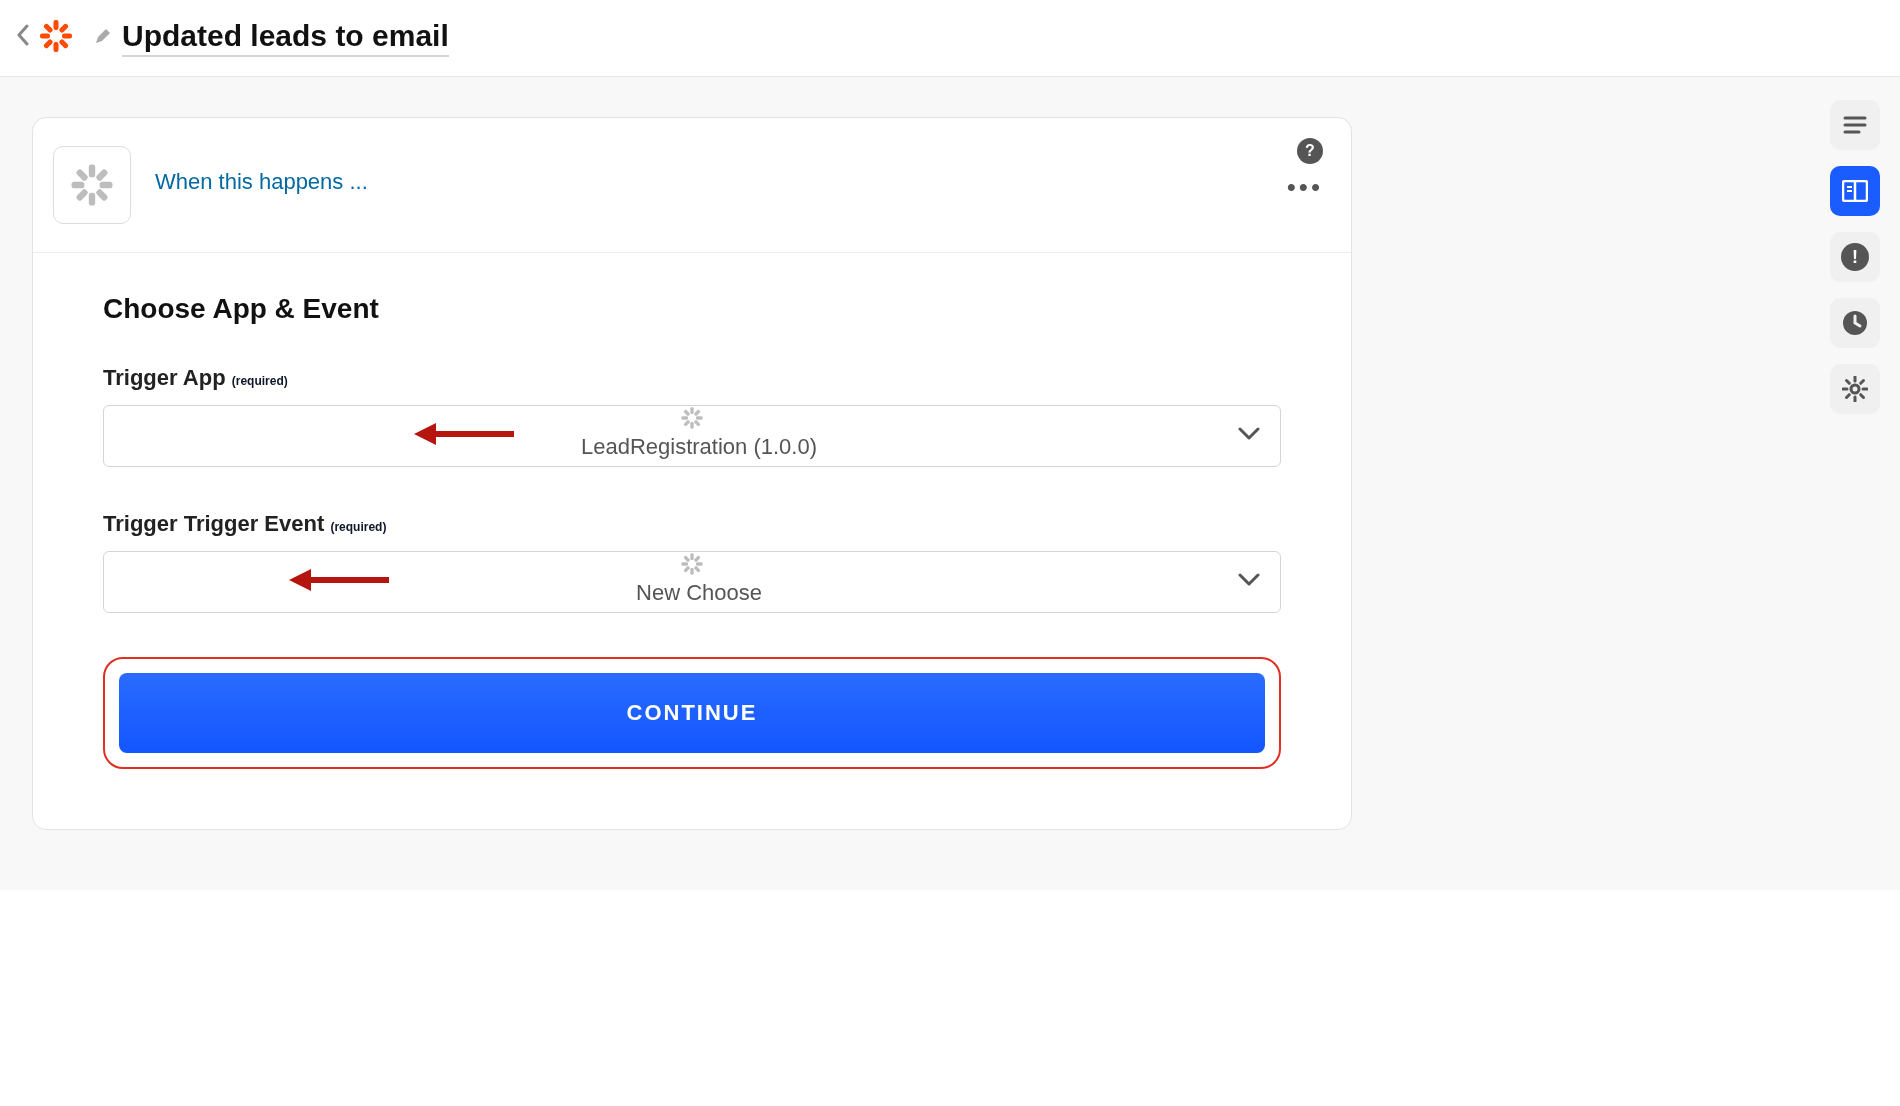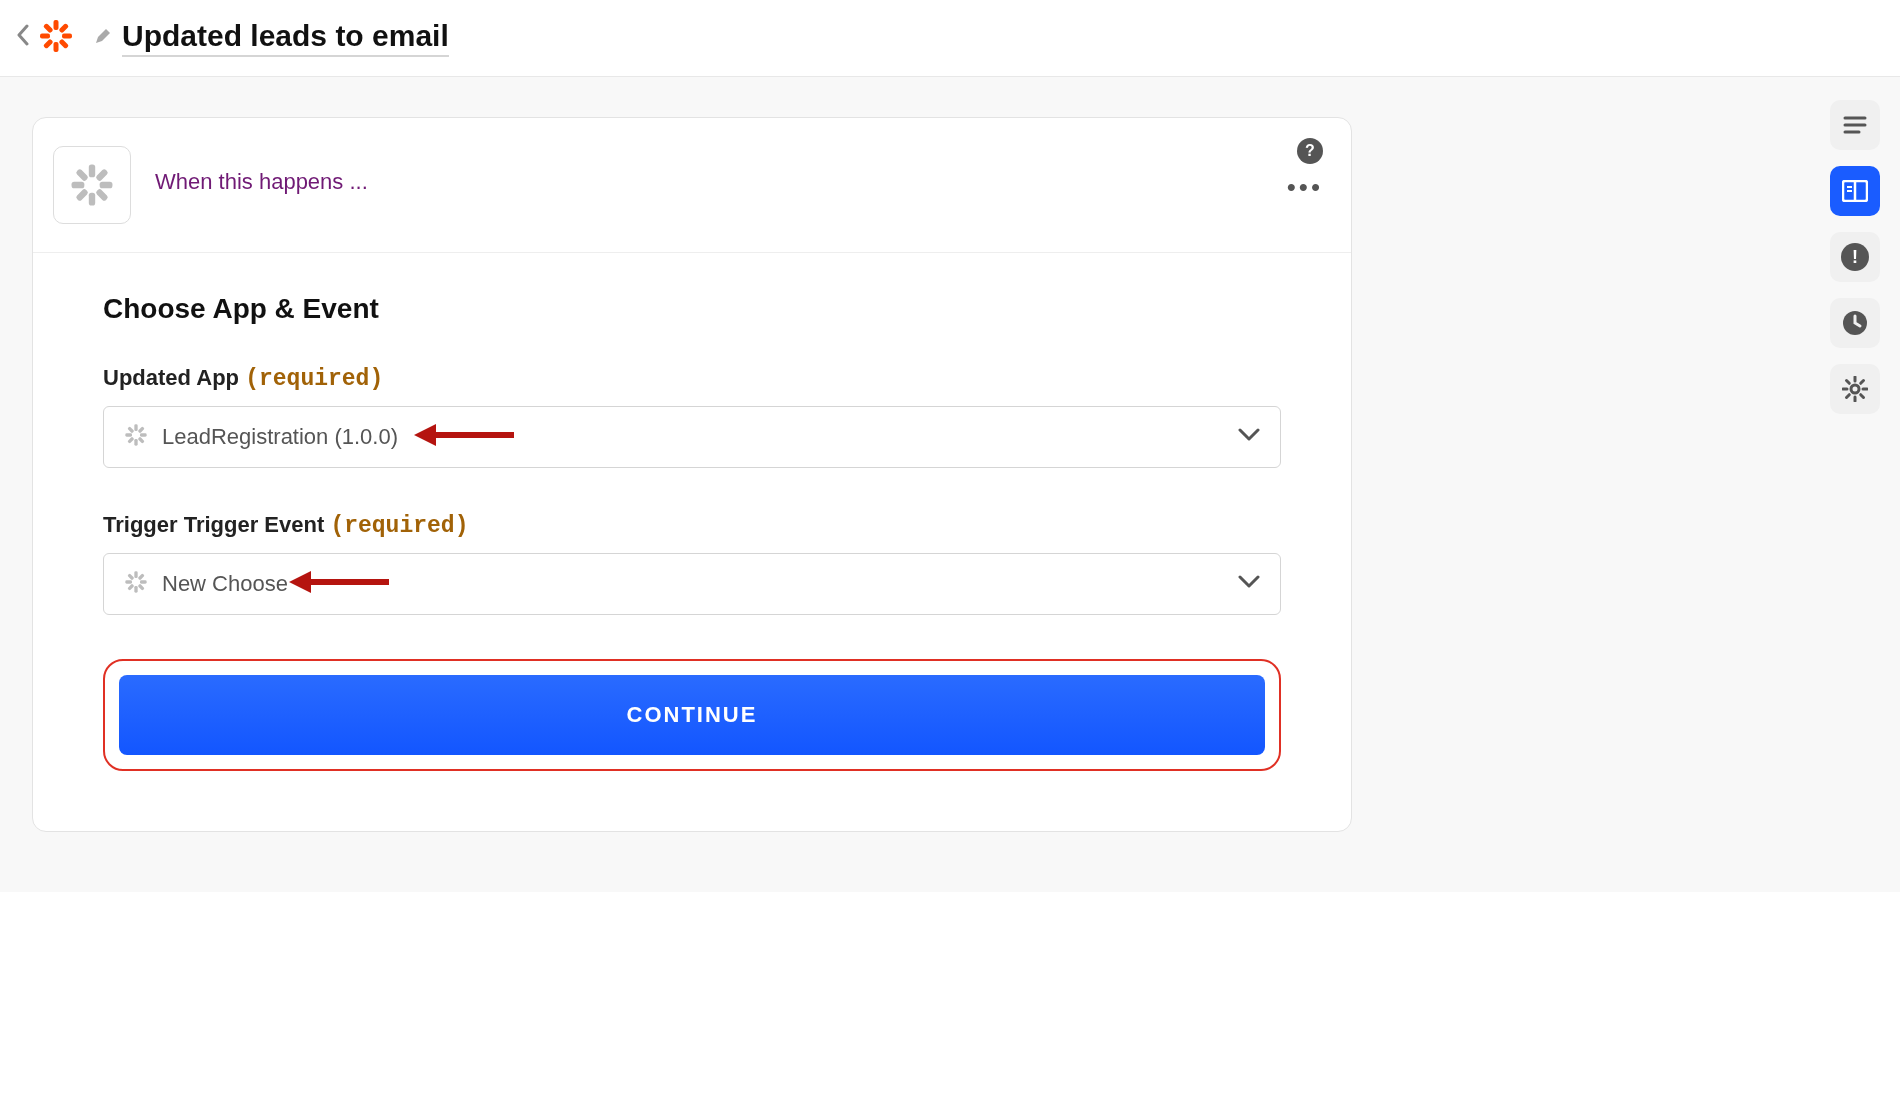--- a/index.html
+++ b/index.html
@@ -52,21 +52,21 @@
   }
   .step-icon-box {
     width: 78px; height: 78px;
     border: 1px solid #ddd;
     border-radius: 10px;
     display: flex; align-items: center; justify-content: center;
     margin-right: 24px;
   }
   .step-labels { flex: 1; }
   .step-pre {
-    color: #701a75;
+    color: #0369a1;
     font-size: 22px;
     margin-bottom: 6px;
   }
   .step-title {
     font-size: 30px;
     font-weight: 800;
     color: #111;
   }
   .head-actions {
     position: absolute;
@@ -96,35 +96,35 @@
     margin-bottom: 40px;
   }
   .field-block { margin-bottom: 44px; position: relative; }
   .field-label {
     font-size: 22px;
     font-weight: 700;
     color: #222;
     margin-bottom: 14px;
   }
   .req {
-    color: #a16207;
+    color: #0f172a;
     font-weight: 600;
-    font-size: 23px;
-    font-family: Liberation Mono, monospace;
+    font-size: 12px;
   }
   .select {
     border: 1px solid #d5d5d5;
     border-radius: 6px;
     height: 62px;
     display: flex;
     align-items: center;
     padding: 0 20px;
     cursor: pointer;
     position: relative;
     background: #fff;
+    flex-direction: column;
   }
   .select-text {
     font-size: 22px;
     color: #555;
     margin-left: 14px;
   }
   .chevron-down {
     position: absolute;
     right: 20px;
     top: 50%;
@@ -235,21 +235,21 @@
         <div class="help-circle">?</div>
         <span class="ellipsis">•••</span>
       </div>
     </div>
 
     <div class="card-body">
       <div class="section-title">Choose App &amp; Event</div>
 
       <div class="field-block">
         <div class="field-label">
-          <span>Updated App</span>
+          <span>Trigger App</span>
           <span class="req">(required)</span>
         </div>
         <div class="select">
           <span>
             <svg width="24" height="24" viewBox="0 0 36 36">
               <g fill="#bdbdbd">
                 <rect x="15.5" y="2" width="5" height="10" rx="2"></rect>
                 <rect x="15.5" y="24" width="5" height="10" rx="2"></rect>
                 <rect x="2" y="15.5" width="10" height="5" rx="2"></rect>
                 <rect x="24" y="15.5" width="10" height="5" rx="2"></rect>

